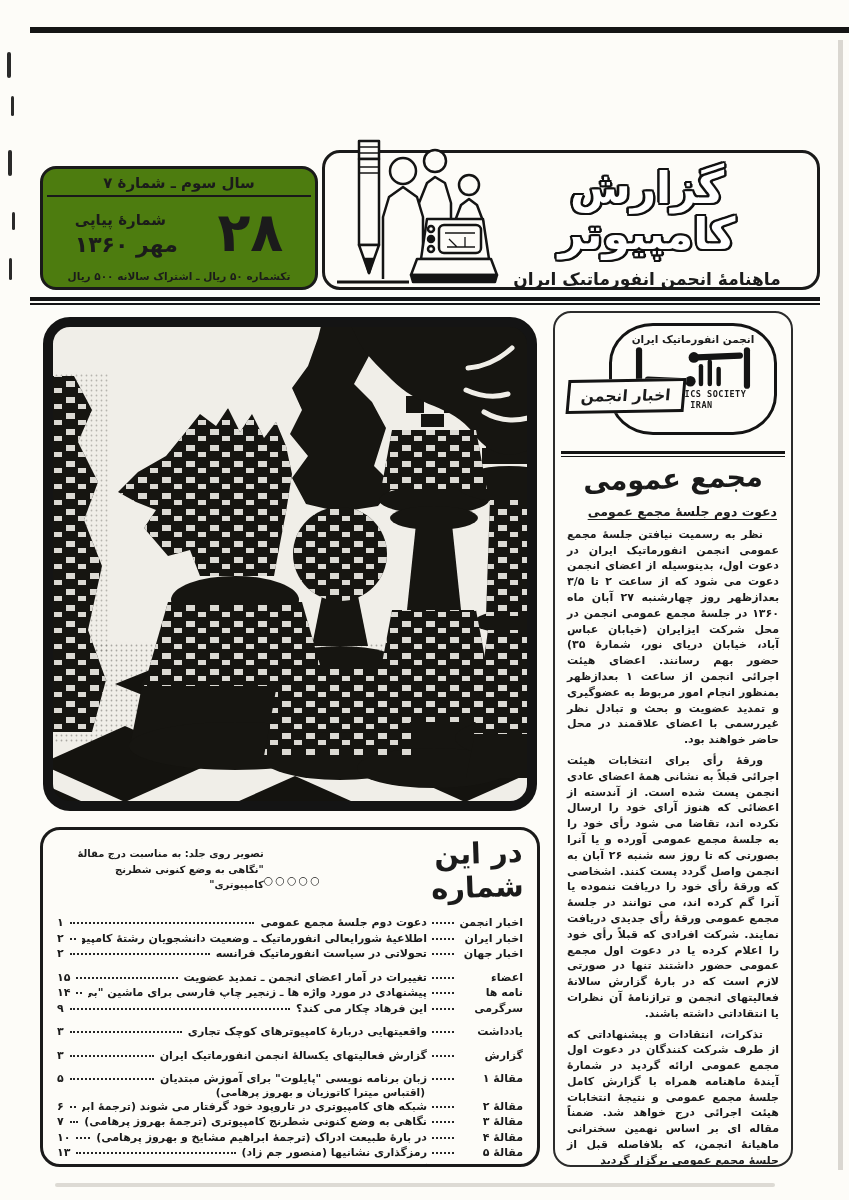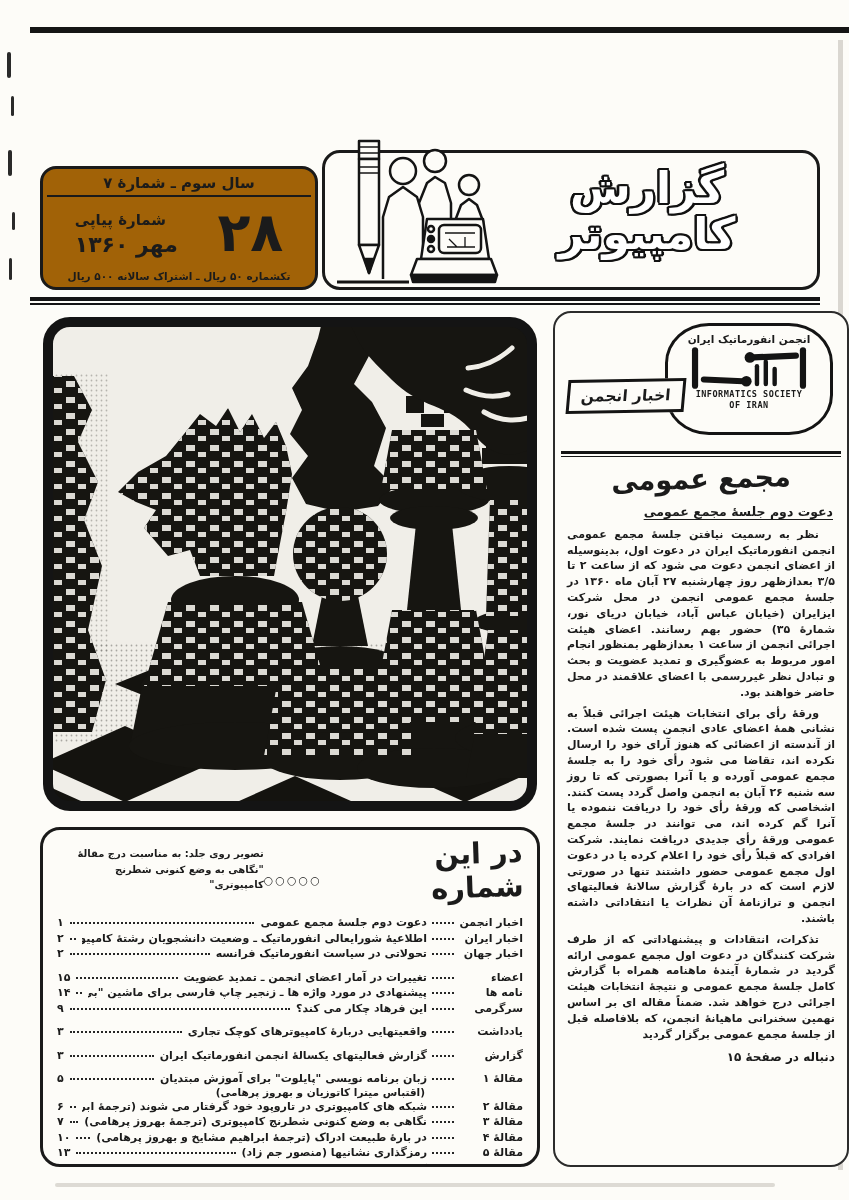--- a/index.html
+++ b/index.html
@@ -5,42 +5,42 @@
   html,body{margin:0;padding:0;background:#ffffff;}
   .page{position:relative;width:849px;height:1200px;background:#fdfcf8;overflow:hidden;
         font-family:"DejaVu Sans",sans-serif;color:#1b1b1b;}
   
   .top-rule{position:absolute;left:30px;top:27px;width:819px;height:6px;background:#151515;}
   .artifact{position:absolute;background:#2a2a2a;border-radius:2px;}
   .edge-right{position:absolute;left:838px;top:40px;width:5px;height:1130px;background:#dad7d1;}
   .edge-bottom{position:absolute;left:55px;top:1183px;width:720px;height:4px;background:#cfccc5;border-radius:3px;opacity:.7;}
   
   .issue-box{position:absolute;left:40px;top:166px;width:278px;height:124px;border:3px solid #1a1a1a;
-             border-radius:16px;direction:rtl;display:flex;flex-direction:column;box-sizing:border-box;background:#a16207;}
+             border-radius:16px;direction:rtl;display:flex;flex-direction:column;box-sizing:border-box;background:#4d7c0f;}
   .issue-line1{font-size:15px;font-weight:bold;text-align:center;padding:5px 8px 3px;border-bottom:2px solid #1a1a1a;margin:0 4px;}
   .issue-main{flex:1;display:flex;align-items:center;justify-content:space-around;padding:0 12px;}
   .issue-right{text-align:left;}
   .serial-label{font-size:15px;font-weight:bold;}
   .issue-date{font-size:22px;font-weight:900;letter-spacing:1px;margin-top:3px;}
   .issue-big-num{font-size:54px;font-weight:900;line-height:.9;}
   .issue-price{font-size:10.5px;font-weight:bold;text-align:center;padding:0 4px 5px;}
   .title-box{position:absolute;left:322px;top:150px;width:498px;height:140px;border:3px solid #1a1a1a;border-radius:18px;box-sizing:border-box;}
   .logo-illustration{position:absolute;left:6px;top:-20px;width:170px;height:160px;}
   .title-stack{position:absolute;right:10px;top:12px;width:320px;text-align:center;direction:rtl;}
   .mag-title{font-size:44px;font-weight:900;letter-spacing:-1px;line-height:1.05;color:#fff;
      text-shadow:2px 0 #121212,-2px 0 #121212,0 2px #121212,0 -2px #121212,
                  1.6px 1.6px #121212,-1.6px -1.6px #121212,1.6px -1.6px #121212,-1.6px 1.6px #121212,
                  2.6px 1px #121212,-2.6px -1px #121212;}
   .mag-subtitle{font-size:17px;font-weight:800;margin-top:12px;}
   .header-rule-thick{position:absolute;left:30px;top:297px;width:790px;height:3.5px;background:#141414;}
   .header-rule-thin{position:absolute;left:30px;top:303px;width:790px;height:1.6px;background:#141414;}
   
   .cover-photo{position:absolute;left:40px;top:314px;width:500px;height:500px;}
   
-  .news-col{position:absolute;left:553px;top:311px;width:296px;height:856px;border:2px solid #2c2c2c;
+  .news-col{position:absolute;left:553px;top:311px;width:240px;height:856px;border:2px solid #2c2c2c;
             border-radius:18px;direction:rtl;padding:10px 12px;box-sizing:border-box;overflow:hidden;background:#fdfcf8;}
   .news-top{position:relative;height:120px;}
   .society-logo{position:absolute;right:2px;top:0;width:168px;height:112px;border:3px solid #141414;
                 border-radius:44px/40px;text-align:center;box-sizing:border-box;background:#fdfcf8;}
   .logo-fa{font-size:10.5px;font-weight:bold;margin-top:7px;}
   .logo-mark{width:140px;height:46px;display:block;margin:0 auto;}
   .logo-en{font-family:"DejaVu Sans Mono","Liberation Mono",monospace;font-size:8.5px;font-weight:bold;
            letter-spacing:.5px;line-height:1.25;margin-top:-2px;}
   .news-badge{position:absolute;left:0;top:56px;border:3px solid #141414;padding:5px 11px;font-weight:900;
               font-size:15.5px;transform:skew(-5deg,-1deg);background:#fdfcf8;white-space:nowrap;}
@@ -122,20 +122,21 @@
 
           <path d="M86,126 L160,126 L166,142 L80,142 Z"></path>
           <path d="M80,142 L166,142 L164,149 L82,149 Z" fill="#141414"></path>
 
           <path d="M6,149 H78" fill="none" stroke-width="3"></path>
         </g>
       </svg>
     </div>
     <div class="title-stack">
       <div class="mag-title">گزارش کامپیوتر</div>
+      <div class="mag-subtitle">ماهنامهٔ انجمن انفورماتیک ایران</div>
     </div>
   </div>
   <div class="header-rule-thick"></div>
   <div class="header-rule-thin"></div>
 
   <div class="cover-photo">
     <svg viewBox="0 0 500 500" width="500" height="500">
       <defs>
         <clipPath id="frameclip">
             <rect x="8" y="8" width="484" height="484" rx="22"></rect>

